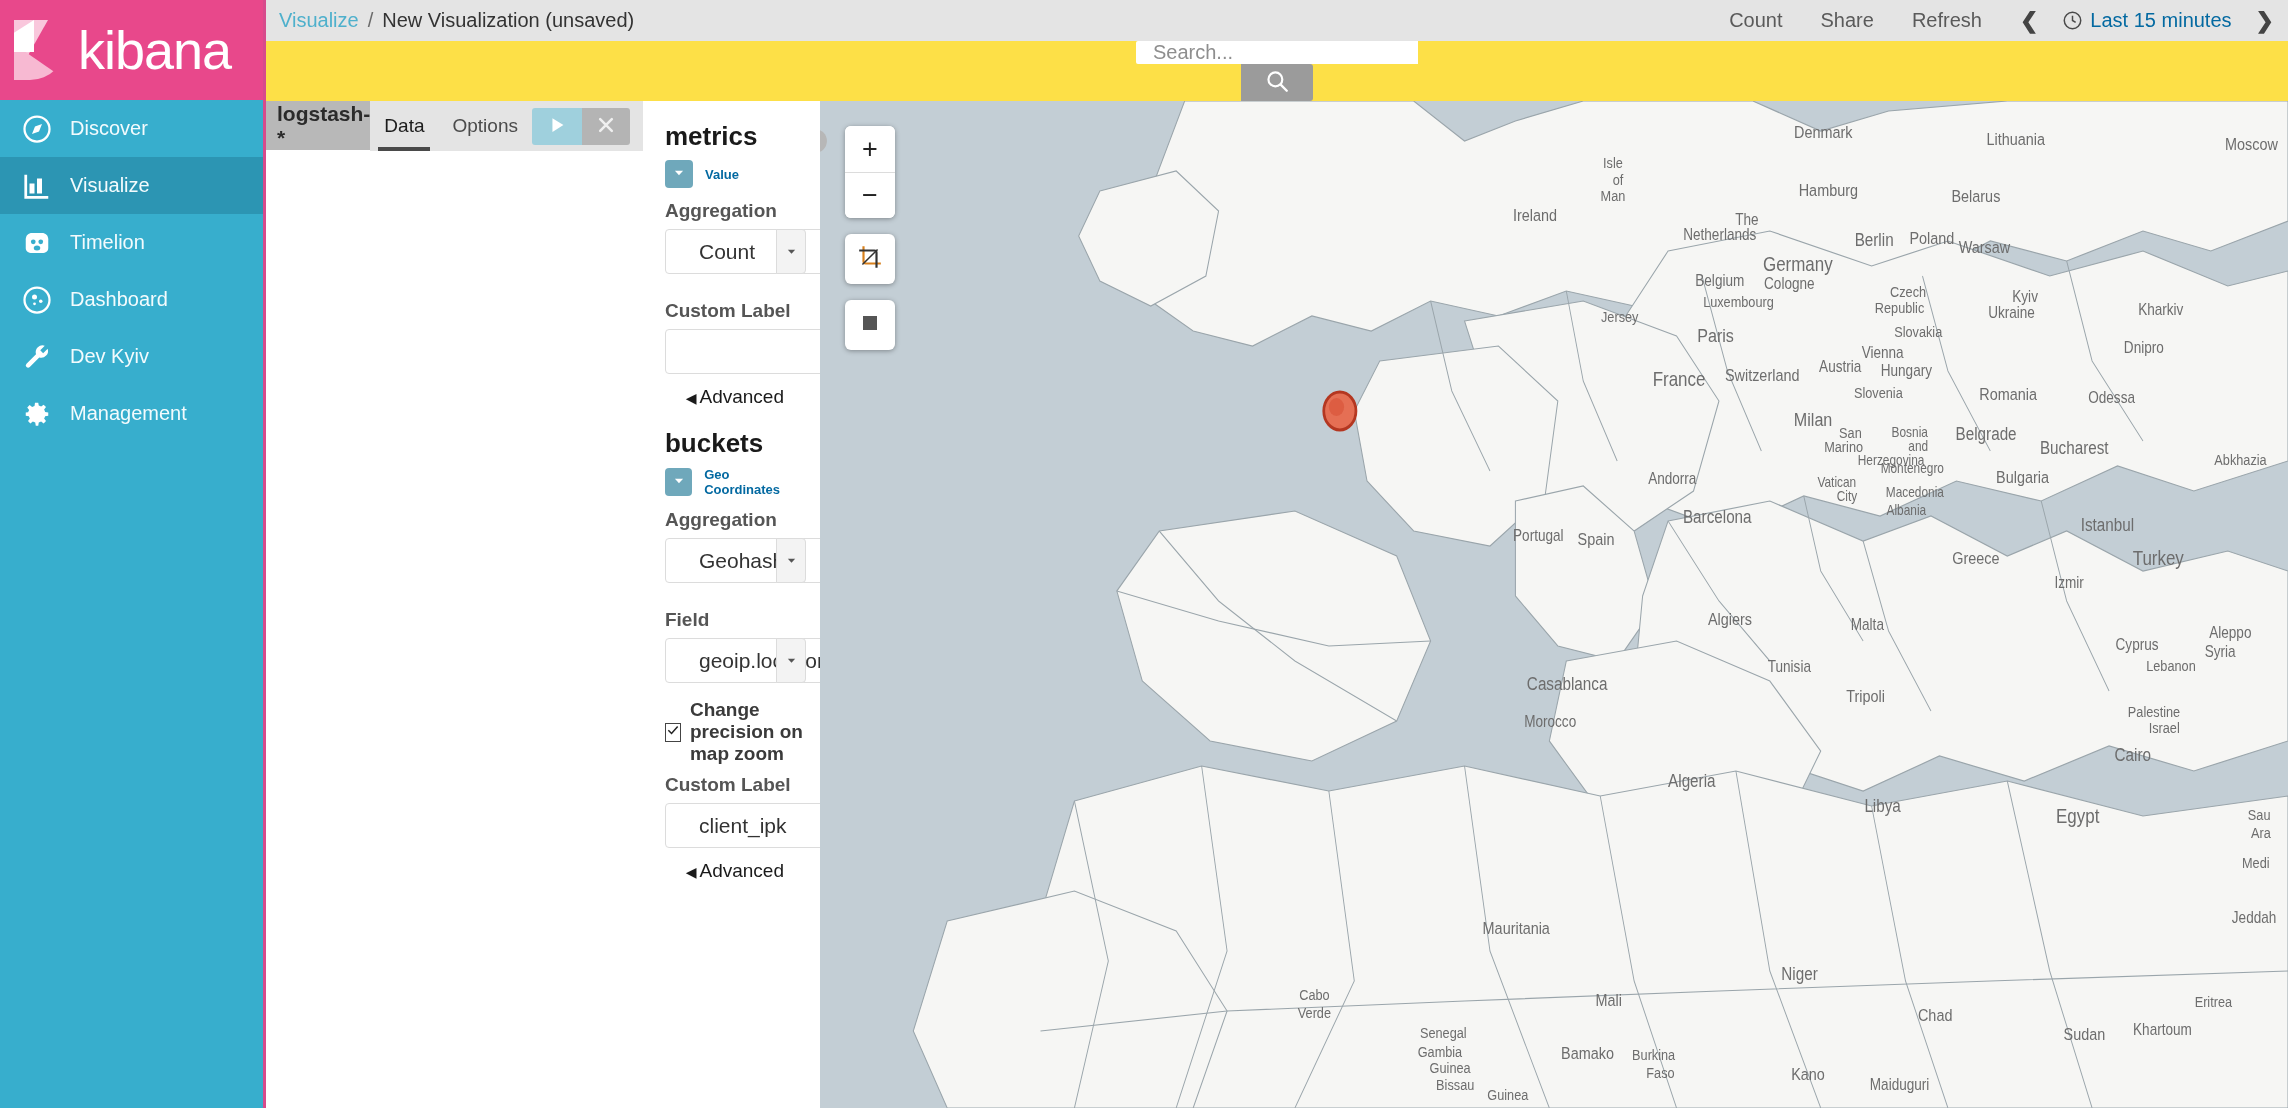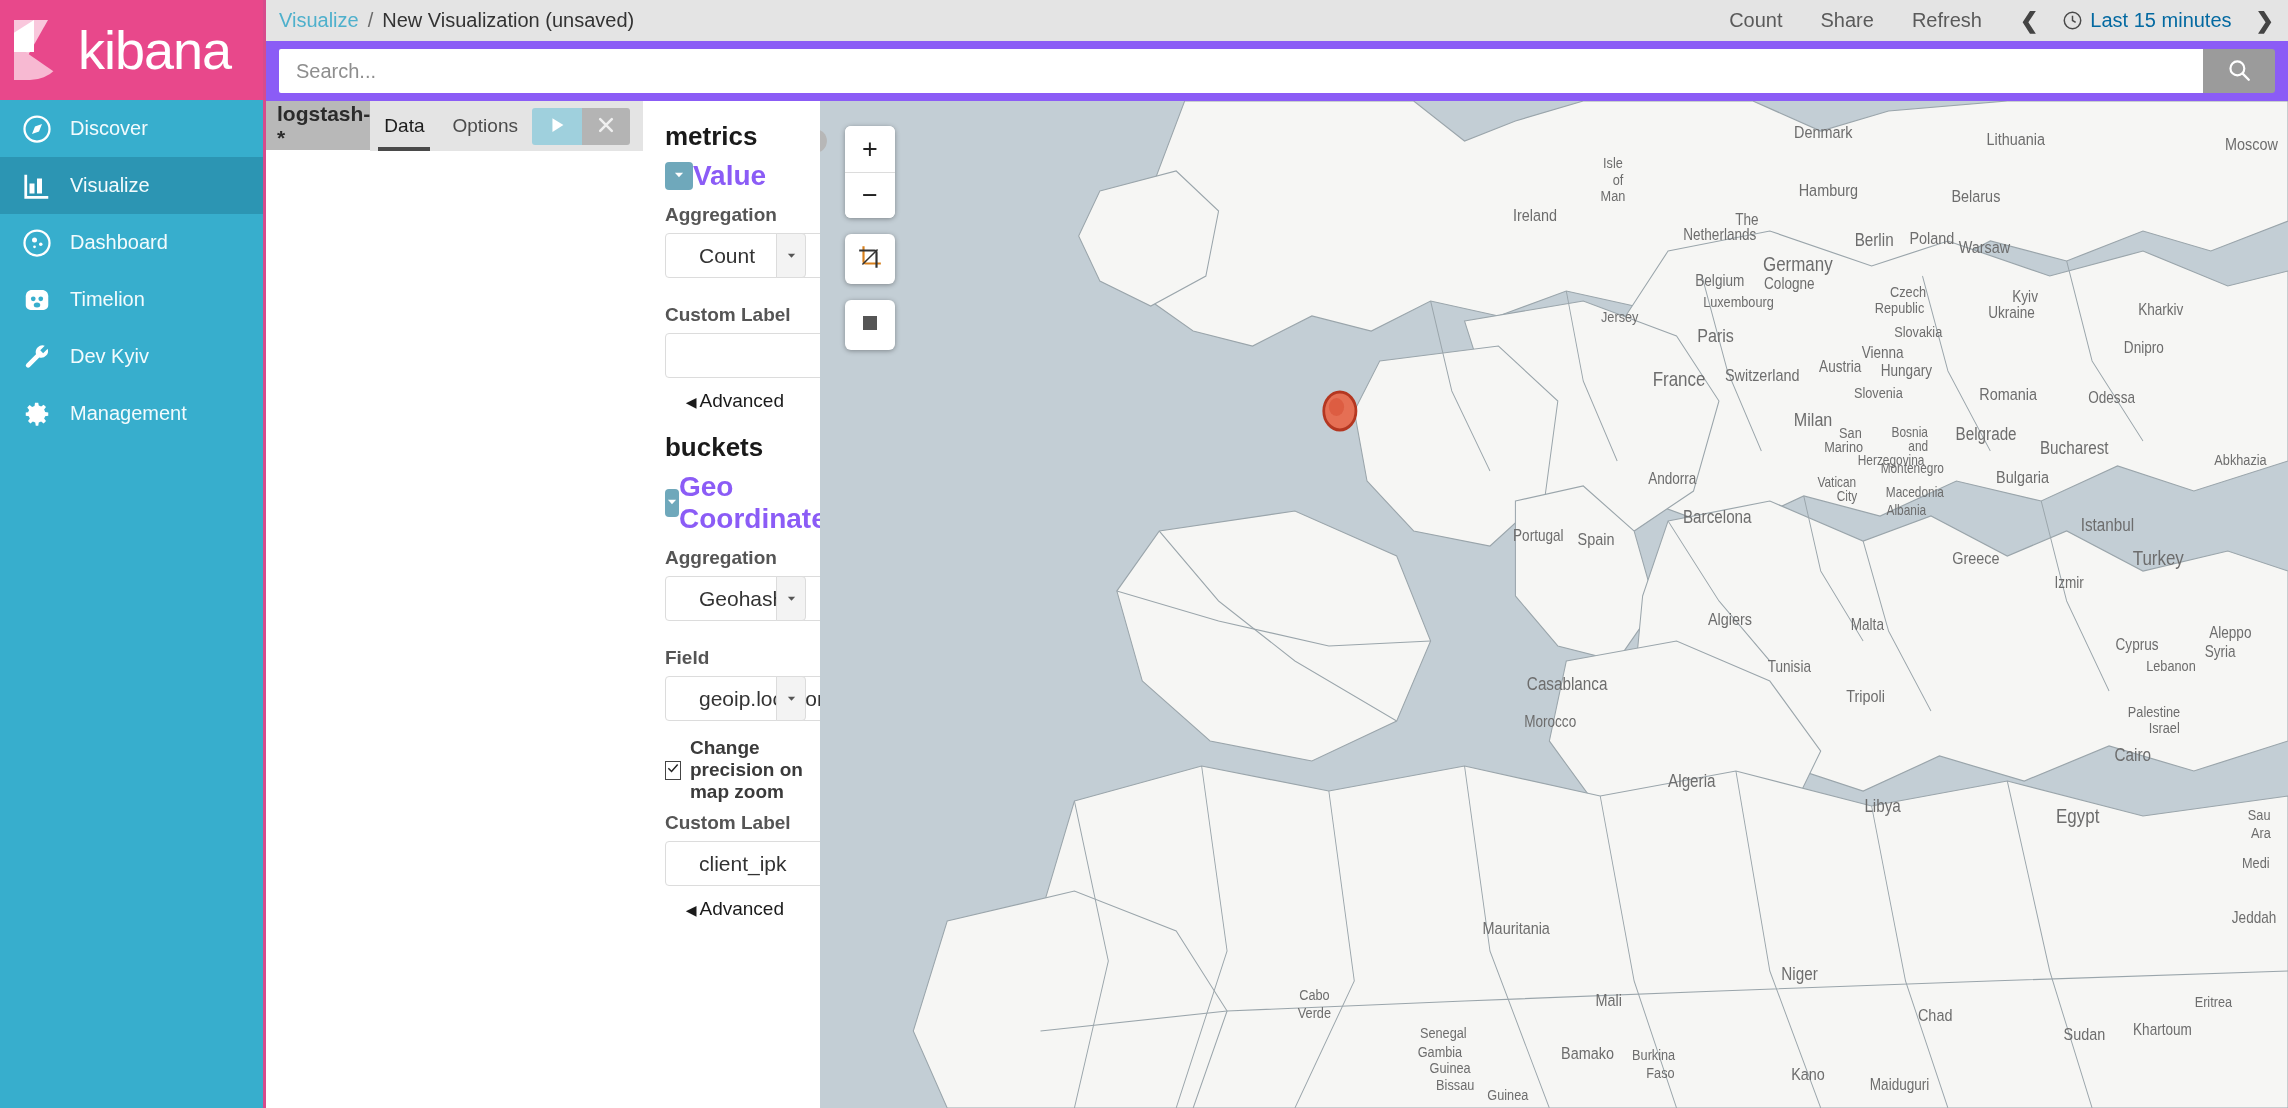--- a/index.html
+++ b/index.html
@@ -77,23 +77,23 @@
   }
   .time-nav { color: #444; font-size: 22px; margin-right: 24px; cursor: pointer; font-weight: 700;}
   .time-val {
     color: #0369a1; font-size: 20px; display: flex; align-items: center;
     cursor: pointer; margin-right: 24px;
   }
   .time-val .clk { margin-right: 7px; display: flex; }
   .time-next { color: #444; font-size: 22px; margin-right: 14px; cursor: pointer; font-weight: 700;}
 
   .searchrow {
-    height: 60px; background: #8b5cf6;
+    height: 60px; background: #fde047;
     border-left: 3px solid #d74b8c;
-    display: flex; align-items: center; padding: 0 13px;
+    display: flex; align-items: center; padding: 0 13px; flex-direction: column;
   }
   .searchbox {
     flex: 1; height: 44px; background: #fff; border: none;
     font-size: 20px; color: #333; padding-left: 17px;
     font-family: "Liberation Sans", sans-serif; outline: none;
     border-radius: 2px 0 0 2px;
   }
   .searchbox::placeholder { color: #8e8e8e; }
   .search-btn {
     width: 72px; height: 44px; background: #9b9b9b; border: none;
@@ -137,21 +137,21 @@
     display: flex; align-items: center; justify-content: center;
     border-radius: 0 3px 3px 0;
   }
   .form { padding: 16px 14px 0 14px; overflow: hidden; }
   .sec-title { font-size: 26px; font-weight: 700; color: #1a1a1a; margin: 4px 0 8px 8px; }
   .agg-row { display: flex; align-items: center; margin: 4px 0 12px 8px; }
   .caret-btn {
     width: 28px; height: 28px; background: #6fa8bb; border: none; border-radius: 4px;
     display: flex; align-items: center; justify-content: center; cursor: pointer;
   }
-  .agg-name { font-size: 28px; font-weight: 700; color: #8b5cf6; }
+  .agg-name { font-size: 13px; font-weight: 700; color: #0369a1; margin-left: 12px; }
   .fld-label { font-size: 19px; font-weight: 700; color: #555; margin: 0 0 7px 8px; }
   .select-wrap { position: relative; margin: 0 0 26px 8px; }
   select.kselect, input.ktext {
     width: 496px; height: 45px; border: 1px solid #dcdcdc; border-radius: 4px;
     font-size: 21px; color: #333; padding-left: 33px; background: #fff;
     font-family: "Liberation Sans", sans-serif; outline: none;
     -webkit-appearance: none; appearance: none;
   }
   input.ktext { margin: 0 0 0 8px; }
   .sel-arrow {
@@ -234,44 +234,44 @@
 
     <div class="nav-item active">
       <span class="nav-ico">
         <svg width="30" height="30" viewBox="0 0 24 24">
             <path d="M3 3v18h18" fill="none" stroke="#fff" stroke-width="2.2"></path>
             <rect x="6" y="10" width="4" height="8" fill="#fff"></rect>
             <rect x="12" y="6" width="4" height="12" fill="#fff"></rect>
           </svg>
       </span>
       <span class="nav-label">Visualize</span>
+    </div>
+
+    <div class="nav-item">
+      <span class="nav-ico">
+        <svg width="30" height="30" viewBox="0 0 24 24">
+            <path d="M3 9c0-3 2.2-5 5-5h8c2.8 0 5 2 5 5v7c0 2.6-2 4-5 4H8c-3 0-5-1.4-5-4z" fill="#fff"></path>
+            <circle cx="9" cy="11" r="1.9" fill="#37aecd"></circle>
+            <circle cx="15" cy="11" r="1.9" fill="#37aecd"></circle>
+            <ellipse cx="12" cy="16" rx="2.6" ry="2" fill="#37aecd"></ellipse>
+          </svg>
+      </span>
+      <span class="nav-label">Timelion</span>
     </div>
 
     <div class="nav-item">
       <span class="nav-ico">
         <svg width="30" height="30" viewBox="0 0 24 24">
             <circle cx="12" cy="12" r="10" fill="none" stroke="#fff" stroke-width="1.8"></circle>
             <circle cx="10" cy="9.5" r="2" fill="#fff"></circle>
             <circle cx="15" cy="13" r="1.4" fill="#fff"></circle>
             <circle cx="10" cy="15" r="1.1" fill="#fff"></circle>
           </svg>
       </span>
       <span class="nav-label">Dashboard</span>
-    </div>
-
-    <div class="nav-item">
-      <span class="nav-ico">
-        <svg width="30" height="30" viewBox="0 0 24 24">
-            <path d="M3 9c0-3 2.2-5 5-5h8c2.8 0 5 2 5 5v7c0 2.6-2 4-5 4H8c-3 0-5-1.4-5-4z" fill="#fff"></path>
-            <circle cx="9" cy="11" r="1.9" fill="#37aecd"></circle>
-            <circle cx="15" cy="11" r="1.9" fill="#37aecd"></circle>
-            <ellipse cx="12" cy="16" rx="2.6" ry="2" fill="#37aecd"></ellipse>
-          </svg>
-      </span>
-      <span class="nav-label">Timelion</span>
     </div>
 
     <div class="nav-item">
       <span class="nav-ico">
         <svg width="30" height="30" viewBox="0 0 24 24">
             <path d="M20.5 5.3l-3.6 3.6-2.3-2.3 3.6-3.6a5.5 5.5 0 00-7 6.8L3.6 17.4a1.8 1.8 0 102.6 2.6l7.6-7.6a5.5 5.5 0 006.7-7.1z" fill="#fff"></path>
           </svg>
       </span>
       <span class="nav-label">Dev Kyiv</span>
     </div>

